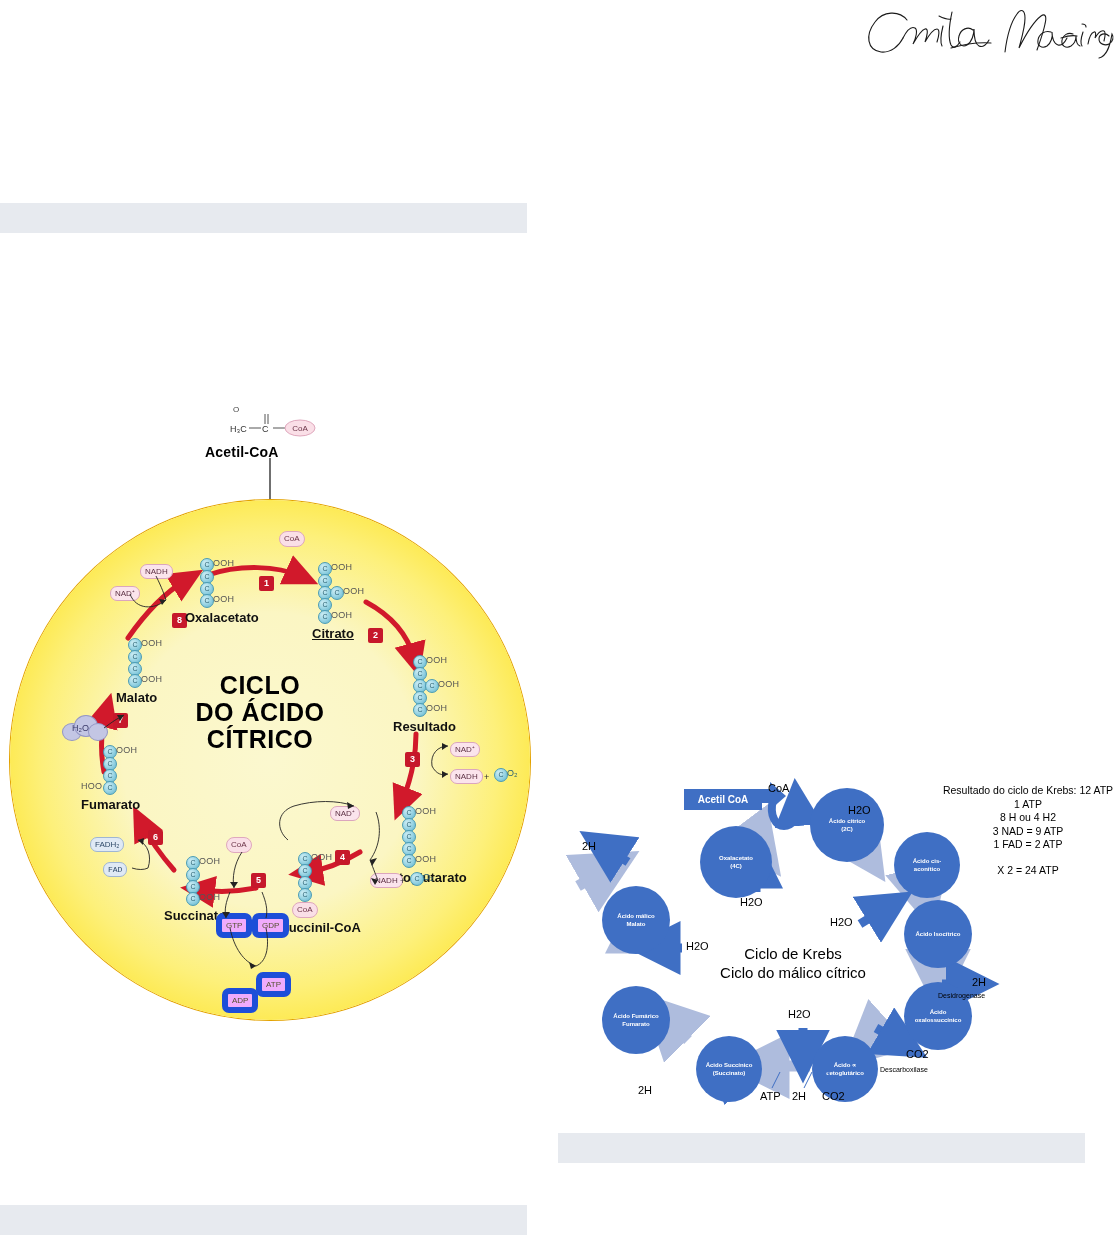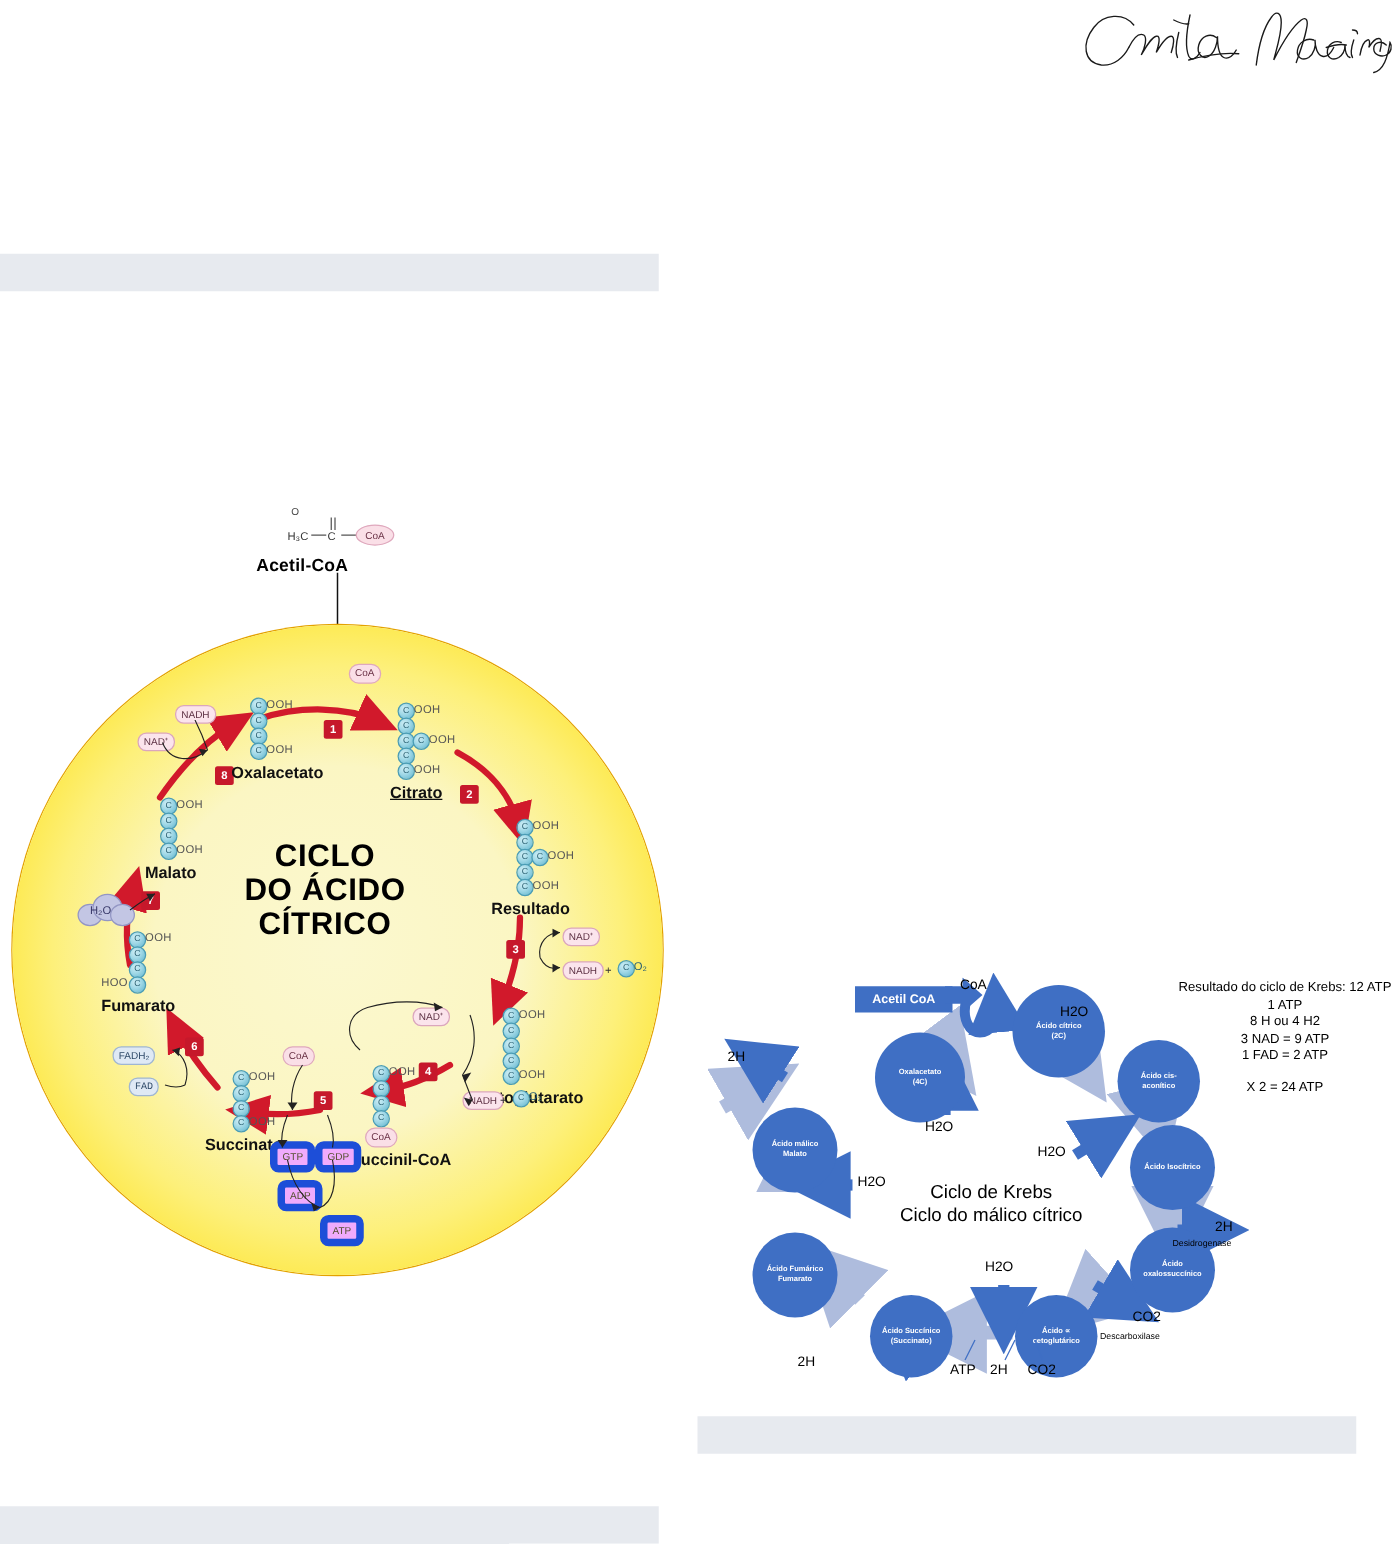--- a/index.html
+++ b/index.html
@@ -255,21 +255,21 @@
   <div class="pill blue" style="left:103px;top:462px;font-family:Liberation Mono, monospace;">FAD</div>
   <svg class="abs" style="left:118px;top:430px;" width="46" height="44">
     <path d="M30 38 C34 26,30 14,20 10" fill="none" stroke="#222" stroke-width="0.9"></path>
     <polygon points="20,10 25,15 26,8" fill="#222"></polygon>
     <path d="M30 38 C26 40,20 40,14 38" fill="none" stroke="#222" stroke-width="0.9"></path>
   </svg>
 
   <div class="pill coa" style="left:226px;top:437px;">CoA</div>
   <div class="pill cream" style="left:216px;top:513px;">GTP</div>
   <div class="pill cream" style="left:252px;top:513px;">GDP</div>
-  <div class="pill cream" style="left:222px;top:544px;">ADP</div>
+  <div class="pill cream" style="left:222px;top:588px;">ADP</div>
   <div class="pill cream" style="left:256px;top:572px;">ATP</div>
   <svg class="abs" style="left:200px;top:430px;" width="110" height="160">
     <path d="M42 22 C34 34,32 48,34 58" fill="none" stroke="#222" stroke-width="0.9"></path>
     <polygon points="34,58 30,52,38,52" fill="#222"></polygon>
     <path d="M30 62 C26 72,24 80,26 88" fill="none" stroke="#222" stroke-width="0.9"></path>
     <polygon points="26,88 22,82 30,82" fill="#222"></polygon>
     <path d="M62 62 C66 72,68 80,66 88" fill="none" stroke="#222" stroke-width="0.9"></path>
     <path d="M30 98 C34 118,44 132,56 136" fill="none" stroke="#222" stroke-width="0.9"></path>
     <path d="M66 98 C70 118,66 132,56 136" fill="none" stroke="#222" stroke-width="0.9"></path>
     <polygon points="56,136 49,132 51,139" fill="#222"></polygon>

